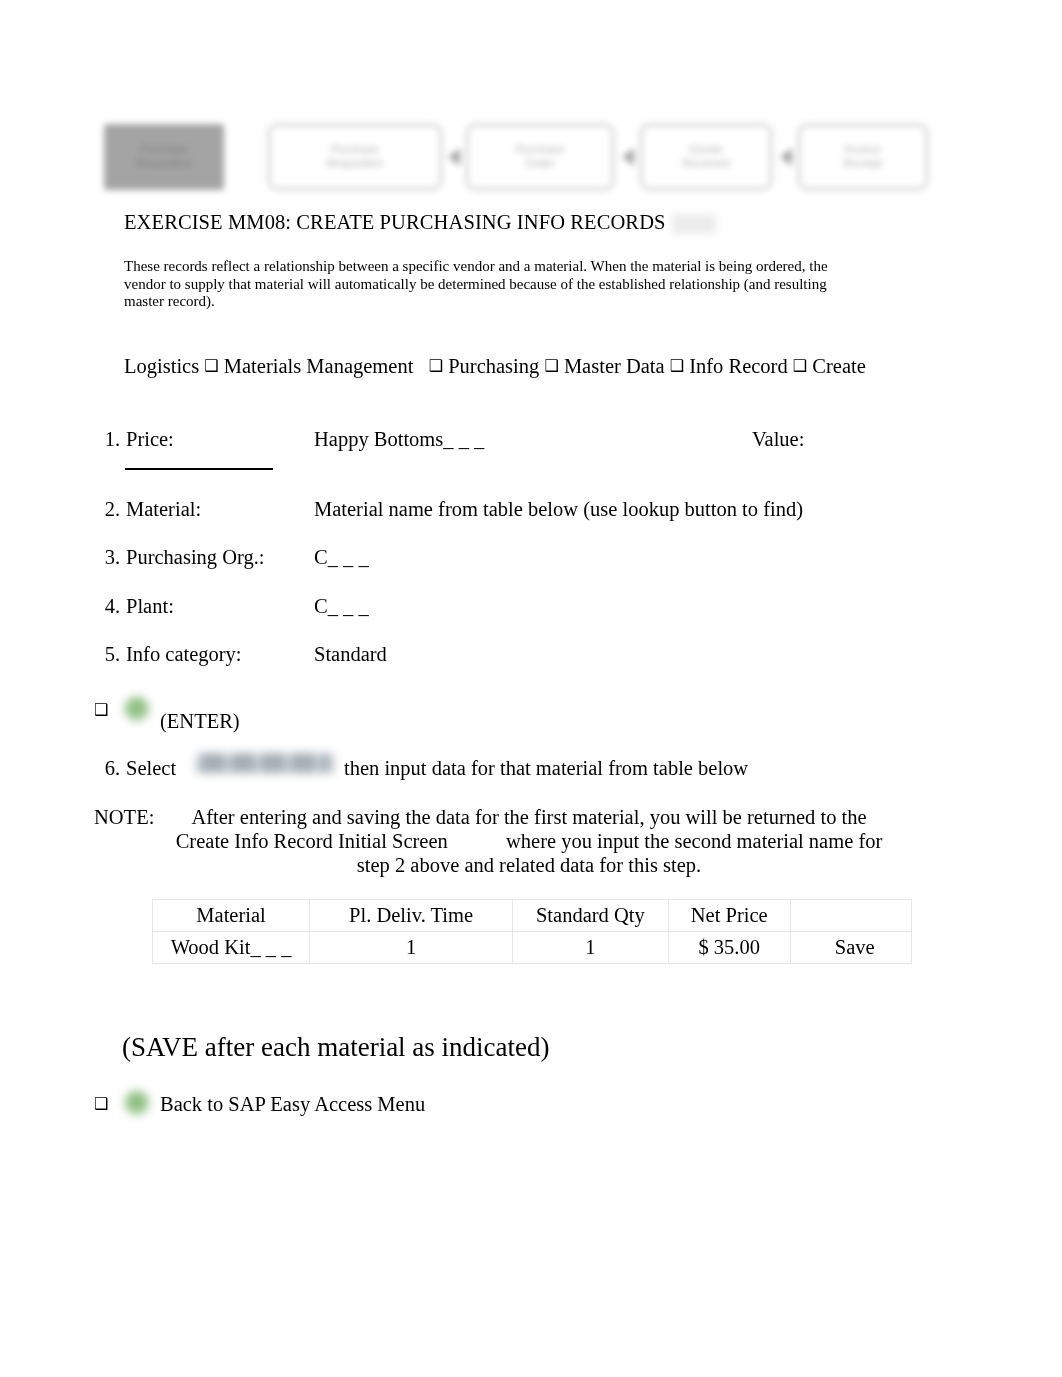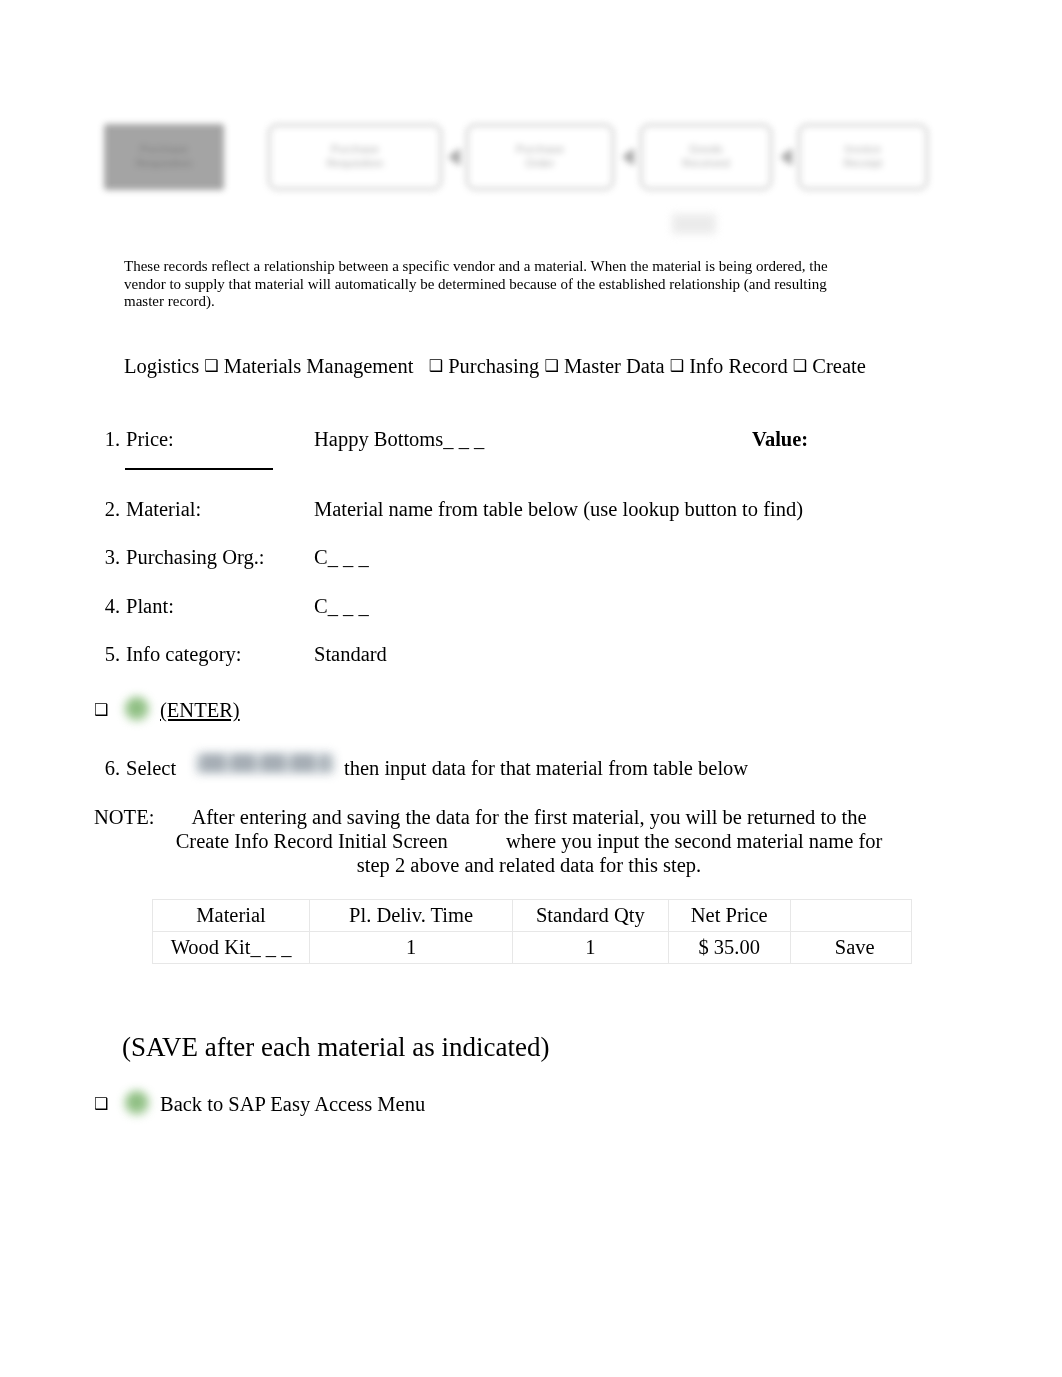--- a/index.html
+++ b/index.html
@@ -137,21 +137,20 @@
     position: absolute;
     left: 220px;
     top: 0;
     white-space: nowrap;
   }
   .step .value2 {
     position: absolute;
     left: 658px;
     top: 0;
     white-space: nowrap;
-    font-weight: bold;
   }
 
   .blank-line {
     position: absolute;
     left: 125px;
     top: 468px;
     width: 148px;
     height: 0;
     border-bottom: 2px solid #000;
   }
@@ -281,20 +280,21 @@
       <span class="l2">Received</span>
     </div>
     <div class="banner-arrow" style="left:676px;"></div>
 
     <div class="banner-box" style="left:694px;width:130px;">
       <span class="l1">Invoice</span>
       <span class="l2">Receipt</span>
     </div>
   </div>
 
+  <div class="doc-title">EXERCISE MM08: CREATE PURCHASING INFO RECORDS</div>
   <div class="title-smudge"></div>
 
   <div class="para">These records reflect a relationship between a specific vendor and a material. When the material is being ordered, the vendor to supply that material will automatically be determined because of the established relationship (and resulting master record).</div>
 
   <div class="navpath">
     <span>Logistics</span>
     <span class="tofu">❑</span>
     <span>Materials Management</span>
     &nbsp;
     <span class="tofu">❑</span>
@@ -335,21 +335,21 @@
 
   <div class="step" style="left:94px;top:643px;width:860px;">
     <span class="num">5.</span>
     <span class="label">Info category:</span>
     <span class="value">Standard</span>
   </div>
 
   <div class="icon-row" style="left:94px;top:699px;width:400px;">
     <span class="bullet">❑</span>
     <span class="green-icon" style="left:30px;top:-3px;"></span>
-    <span class="txt" style="left:66px;top:0;text-decoration:underline;">(ENTER)</span>
+    <span class="txt" style="left:66px;top:11px;">(ENTER)</span>
   </div>
 
   <div class="step" style="left:94px;top:757px;width:860px;">
     <span class="num">6.</span>
     <span class="label">Select</span>
     <span class="value" style="left:250px;">then input data for that material from table below</span>
   </div>
   <div class="blur-button"></div>
   <div class="blur-button-text"></div>
 

